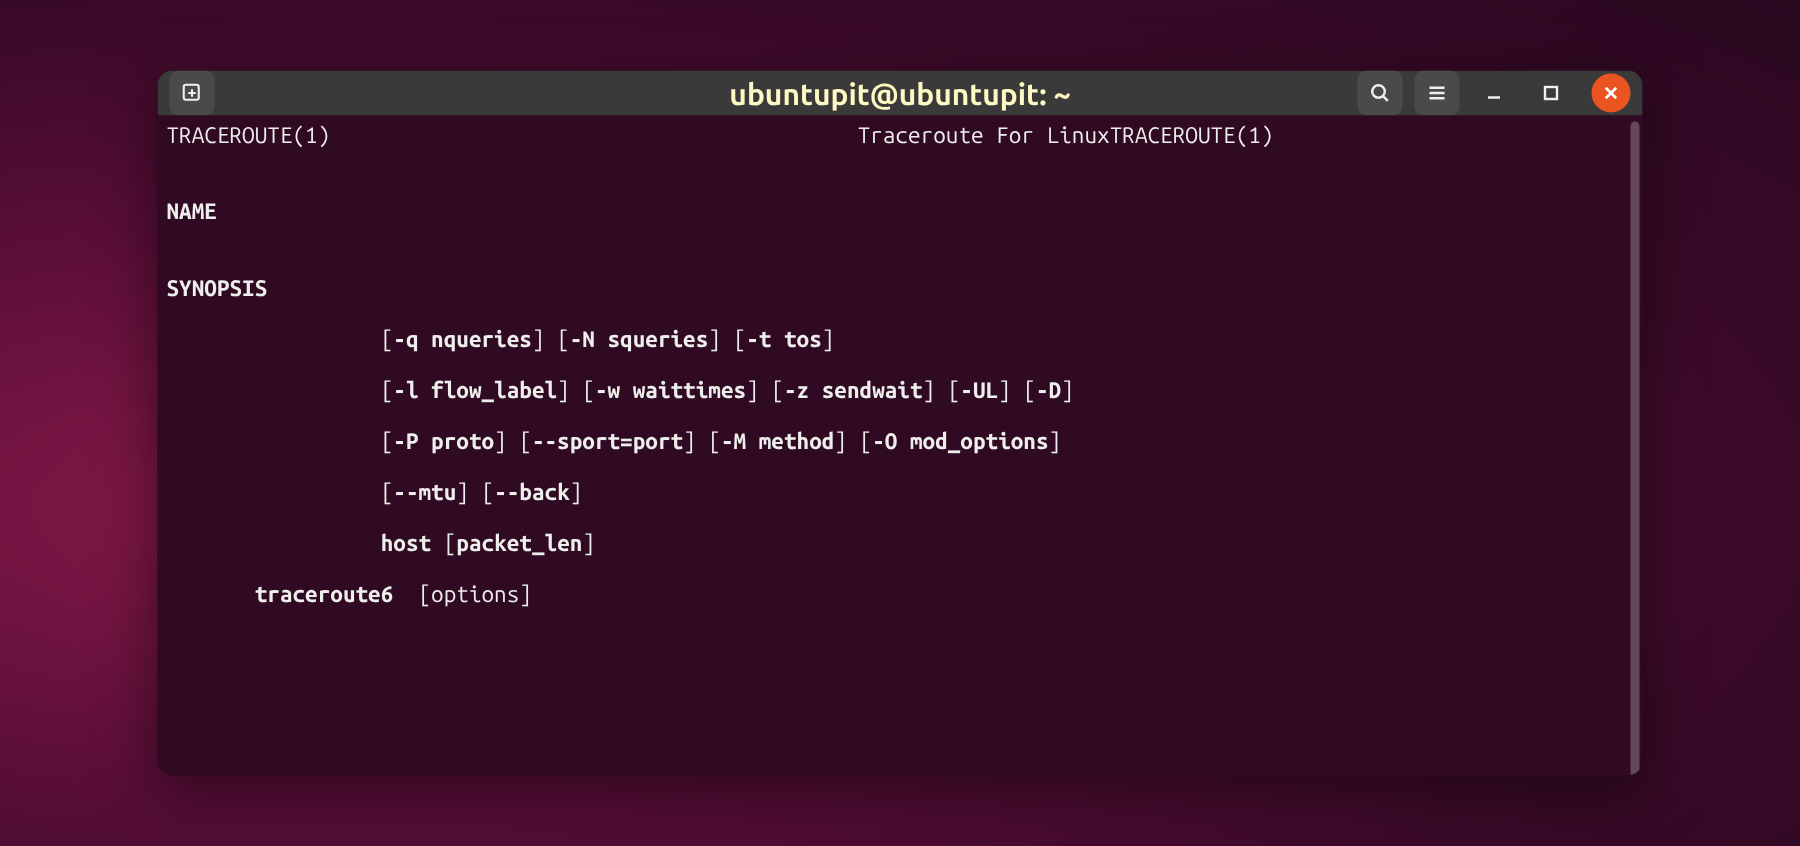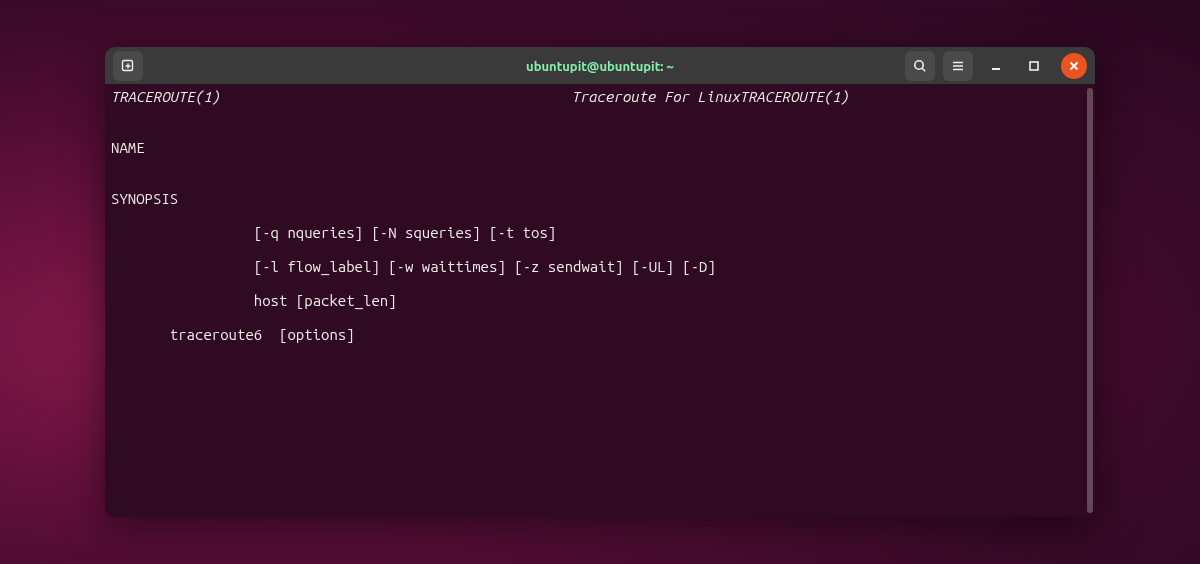--- a/index.html
+++ b/index.html
@@ -42,22 +42,22 @@
     justify-content: center;
     color: #f0f0f0;
     cursor: pointer;
   }
   .tb-btn.filled { background: #4a4a4a; }
 
   .title {
     position: absolute;
     left: 50%;
     transform: translateX(-50%);
-    color: #86efac;
-    font-size: 13px;
+    color: #fef9c3;
+    font-size: 20px;
     font-weight: 600;
   }
 
   .spacer { flex: 1; }
 
   .close-btn {
     width: 26px;
     height: 26px;
     border-radius: 50%;
     background: #e95420;
@@ -98,24 +98,24 @@
   .scrollbar-thumb {
     position: absolute;
     right: 2px;
     width: 6px;
     top: 0;
     height: 100%;
     background: rgba(255,255,255,0.25);
     border-radius: 3px;
   }
 
-  .bold { font-weight: 400; }
+  .bold { font-weight: 700; }
   .underline { }
 
-  .header-row { display: flex; font-style: italic; }
+  .header-row { display: flex; }
   .header-row .left  { flex: 0 0 auto; }
   .header-row .mid   { flex: 1; text-align: right; }
   .header-row .right { flex: 0 0 auto; text-align: right; padding-right: 240px;}
 </style>
 </head>
 <body>
 
 <div class="window">
   <div class="titlebar">
     <div class="tb-btn filled">
@@ -158,20 +158,22 @@
   </div>
 
   <div class="terminal-wrap">
     <div class="terminal"><div class="header-row"><span class="left">TRACEROUTE(1)</span><span class="mid">Traceroute For Linux</span><span class="right">TRACEROUTE(1)</span></div>
 <div></div>
 <div><span class="bold">NAME</span></div>
 <div></div>
 <div><span class="bold">SYNOPSIS</span></div>
 <div><span>                 [</span><span class="bold">-q nqueries</span><span>] [</span><span class="bold">-N squeries</span><span>] [</span><span class="bold">-t tos</span><span>]</span></div>
 <div><span>                 [</span><span class="bold">-l flow_label</span><span>] [</span><span class="bold">-w waittimes</span><span>] [</span><span class="bold">-z sendwait</span><span>] [</span><span class="bold">-UL</span><span>] [</span><span class="bold">-D</span><span>]</span></div>
+<div><span>                 [</span><span class="bold">-P proto</span><span>] [</span><span class="bold">--sport=port</span><span>] [</span><span class="bold">-M method</span><span>] [</span><span class="bold">-O mod_options</span><span>]</span></div>
+<div><span>                 [</span><span class="bold">--mtu</span><span>] [</span><span class="bold">--back</span><span>]</span></div>
 <div><span>                 </span><span class="bold">host</span><span> [</span><span class="bold">packet_len</span><span>]</span></div>
 <div><span class="bold">       traceroute6</span>  [<span class="underline">options</span>]</div>
 
 
 <div></div>
 
 
 
 
 

